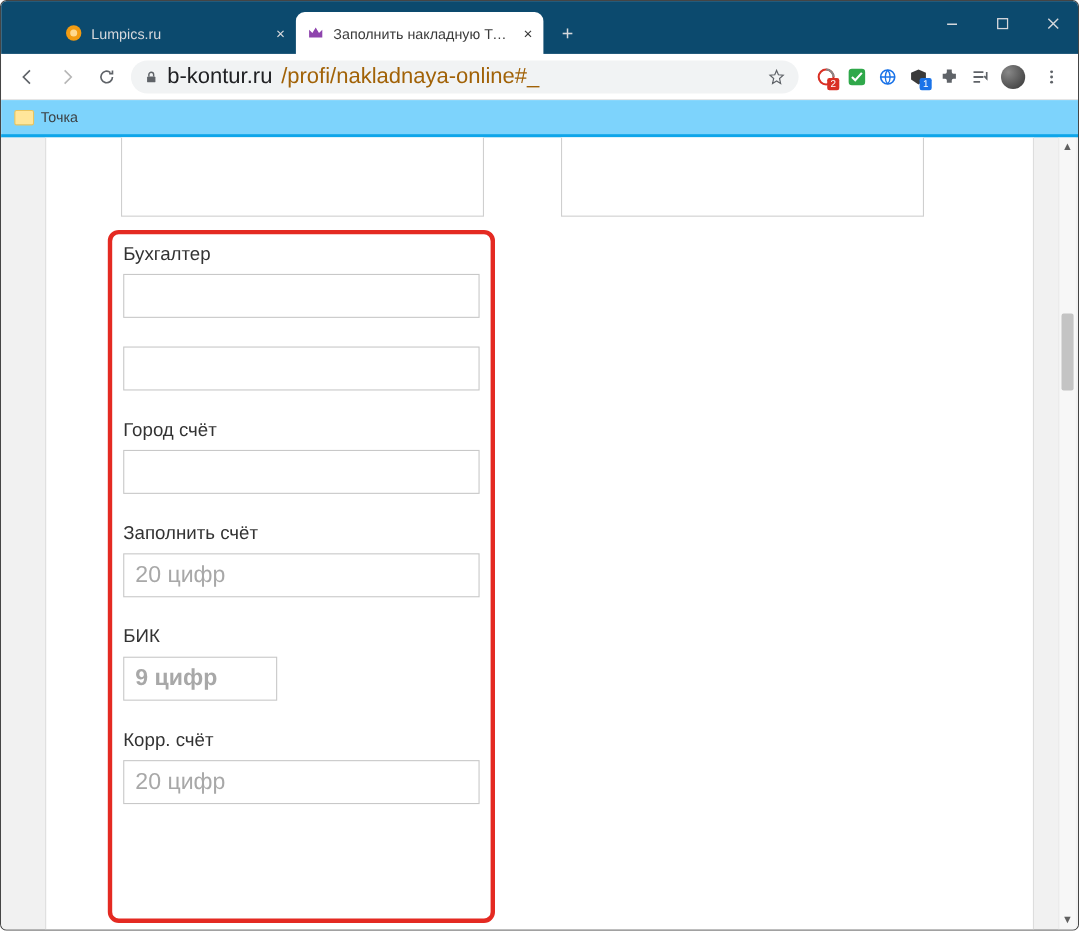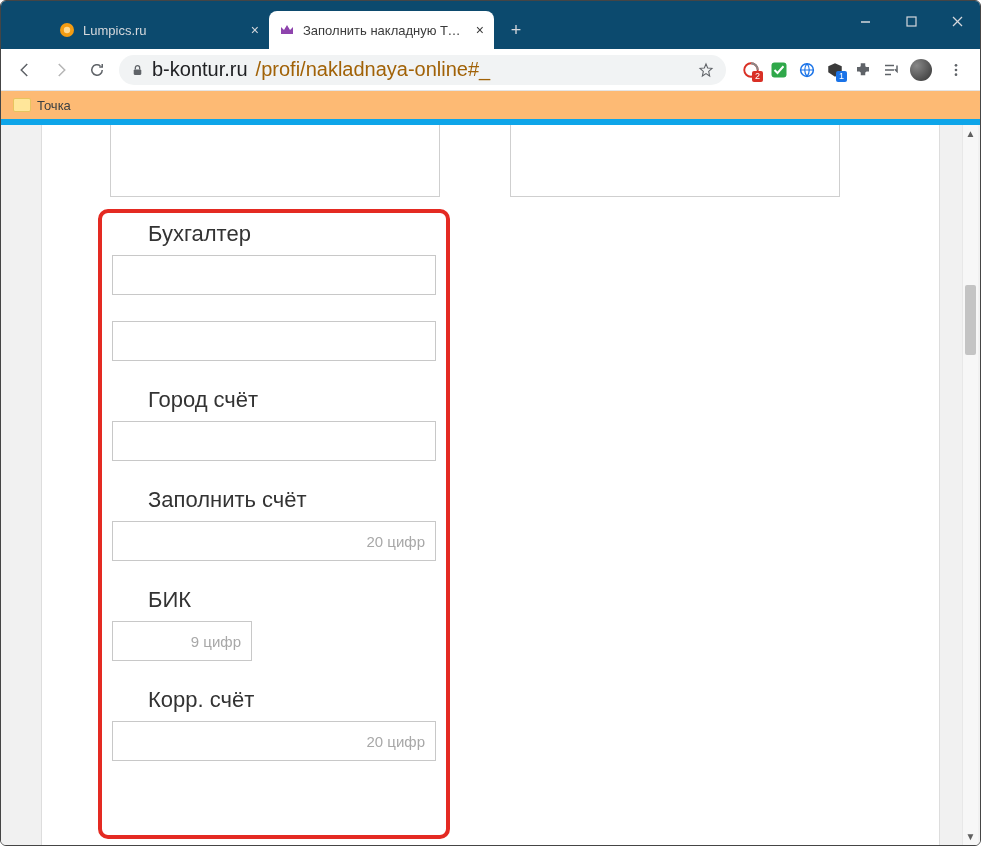--- a/index.html
+++ b/index.html
@@ -73,28 +73,28 @@
   .omnibox .domain { color:#202124; }
   .omnibox .path { color:#a16207; }
   .right-icons { display:flex; align-items:center; gap:10px; padding-left:8px; }
   .ext-icon { width:18px; height:18px; position:relative; }
   .badge { position:absolute; bottom:-3px; right:-3px; background:#d93025; color:#fff; font-size:9px; line-height:11px; min-width:11px; text-align:center; border-radius:2px; padding:0 1px; }
   .badge.blue { background:#1a73e8; }
   .avatar { width:22px; height:22px; border-radius:50%; background: radial-gradient(circle at 30% 30%, #888, #333); }
   
   .bmbar {
     height: 34px;
-    background:#fdba74;
+    background:#7dd3fc;
     display:flex;
     align-items:center;
     padding: 0 12px;
     font-size:13px;
     color:#3c4043;
     gap:6px;
-    border-bottom:6px solid #0ea5e9;
+    border-bottom:3px solid #0ea5e9;
   }
   .bmfolder { width:18px; height:14px; background:#ffe69a; border:1px solid #e8c45f; border-radius:2px; }
   
   .viewport {
     position:absolute;
     top:124px; left:0; right:0; bottom:0;
     background:#f1f1f1;
     overflow:hidden;
   }
   .page {
@@ -119,33 +119,32 @@
     border:4px solid #e42a22;
     border-radius:10px;
     pointer-events:none;
   }
   .form {
     position:absolute;
     left:70px; top:96px;
     width:324px;
   }
   .fgroup { margin-bottom:26px; }
-  .flabel { font-size:22px; color:#333; margin-bottom:8px; font-weight:400;margin-left:36px; }
+  .flabel { font-size:17px; color:#333; margin-bottom:8px; font-weight:400; }
   .finput {
     width:100%;
     height:40px;
     border:1px solid #c8c8c8;
     background:#fff;
-    font-size:15px;
+    font-size:21px;
     padding:0 10px;
     color:#333;
     outline:none;
-    text-align:right;
-  }
-  .finput.narrow { width:140px; }
+  }
+  .finput.narrow { width:140px;font-weight:bold; }
   .finput::placeholder { color:#a8a8a8; }
   
   .vscroll { position:absolute; right:2px; top:0; bottom:0; width:16px; background:#f7f7f7; border-left:1px solid #e8e8e8; }
   .vscroll .arrow { height:17px; display:flex; align-items:center; justify-content:center; color:#606060; font-size:10px; }
   .vscroll .thumb { position:absolute; left:2px; right:2px; top:160px; height:70px; background:#c4c4c4; border-radius:2px; cursor:pointer; }
   svg { display:block; }
 </style>
 </head>
 <body>
 

